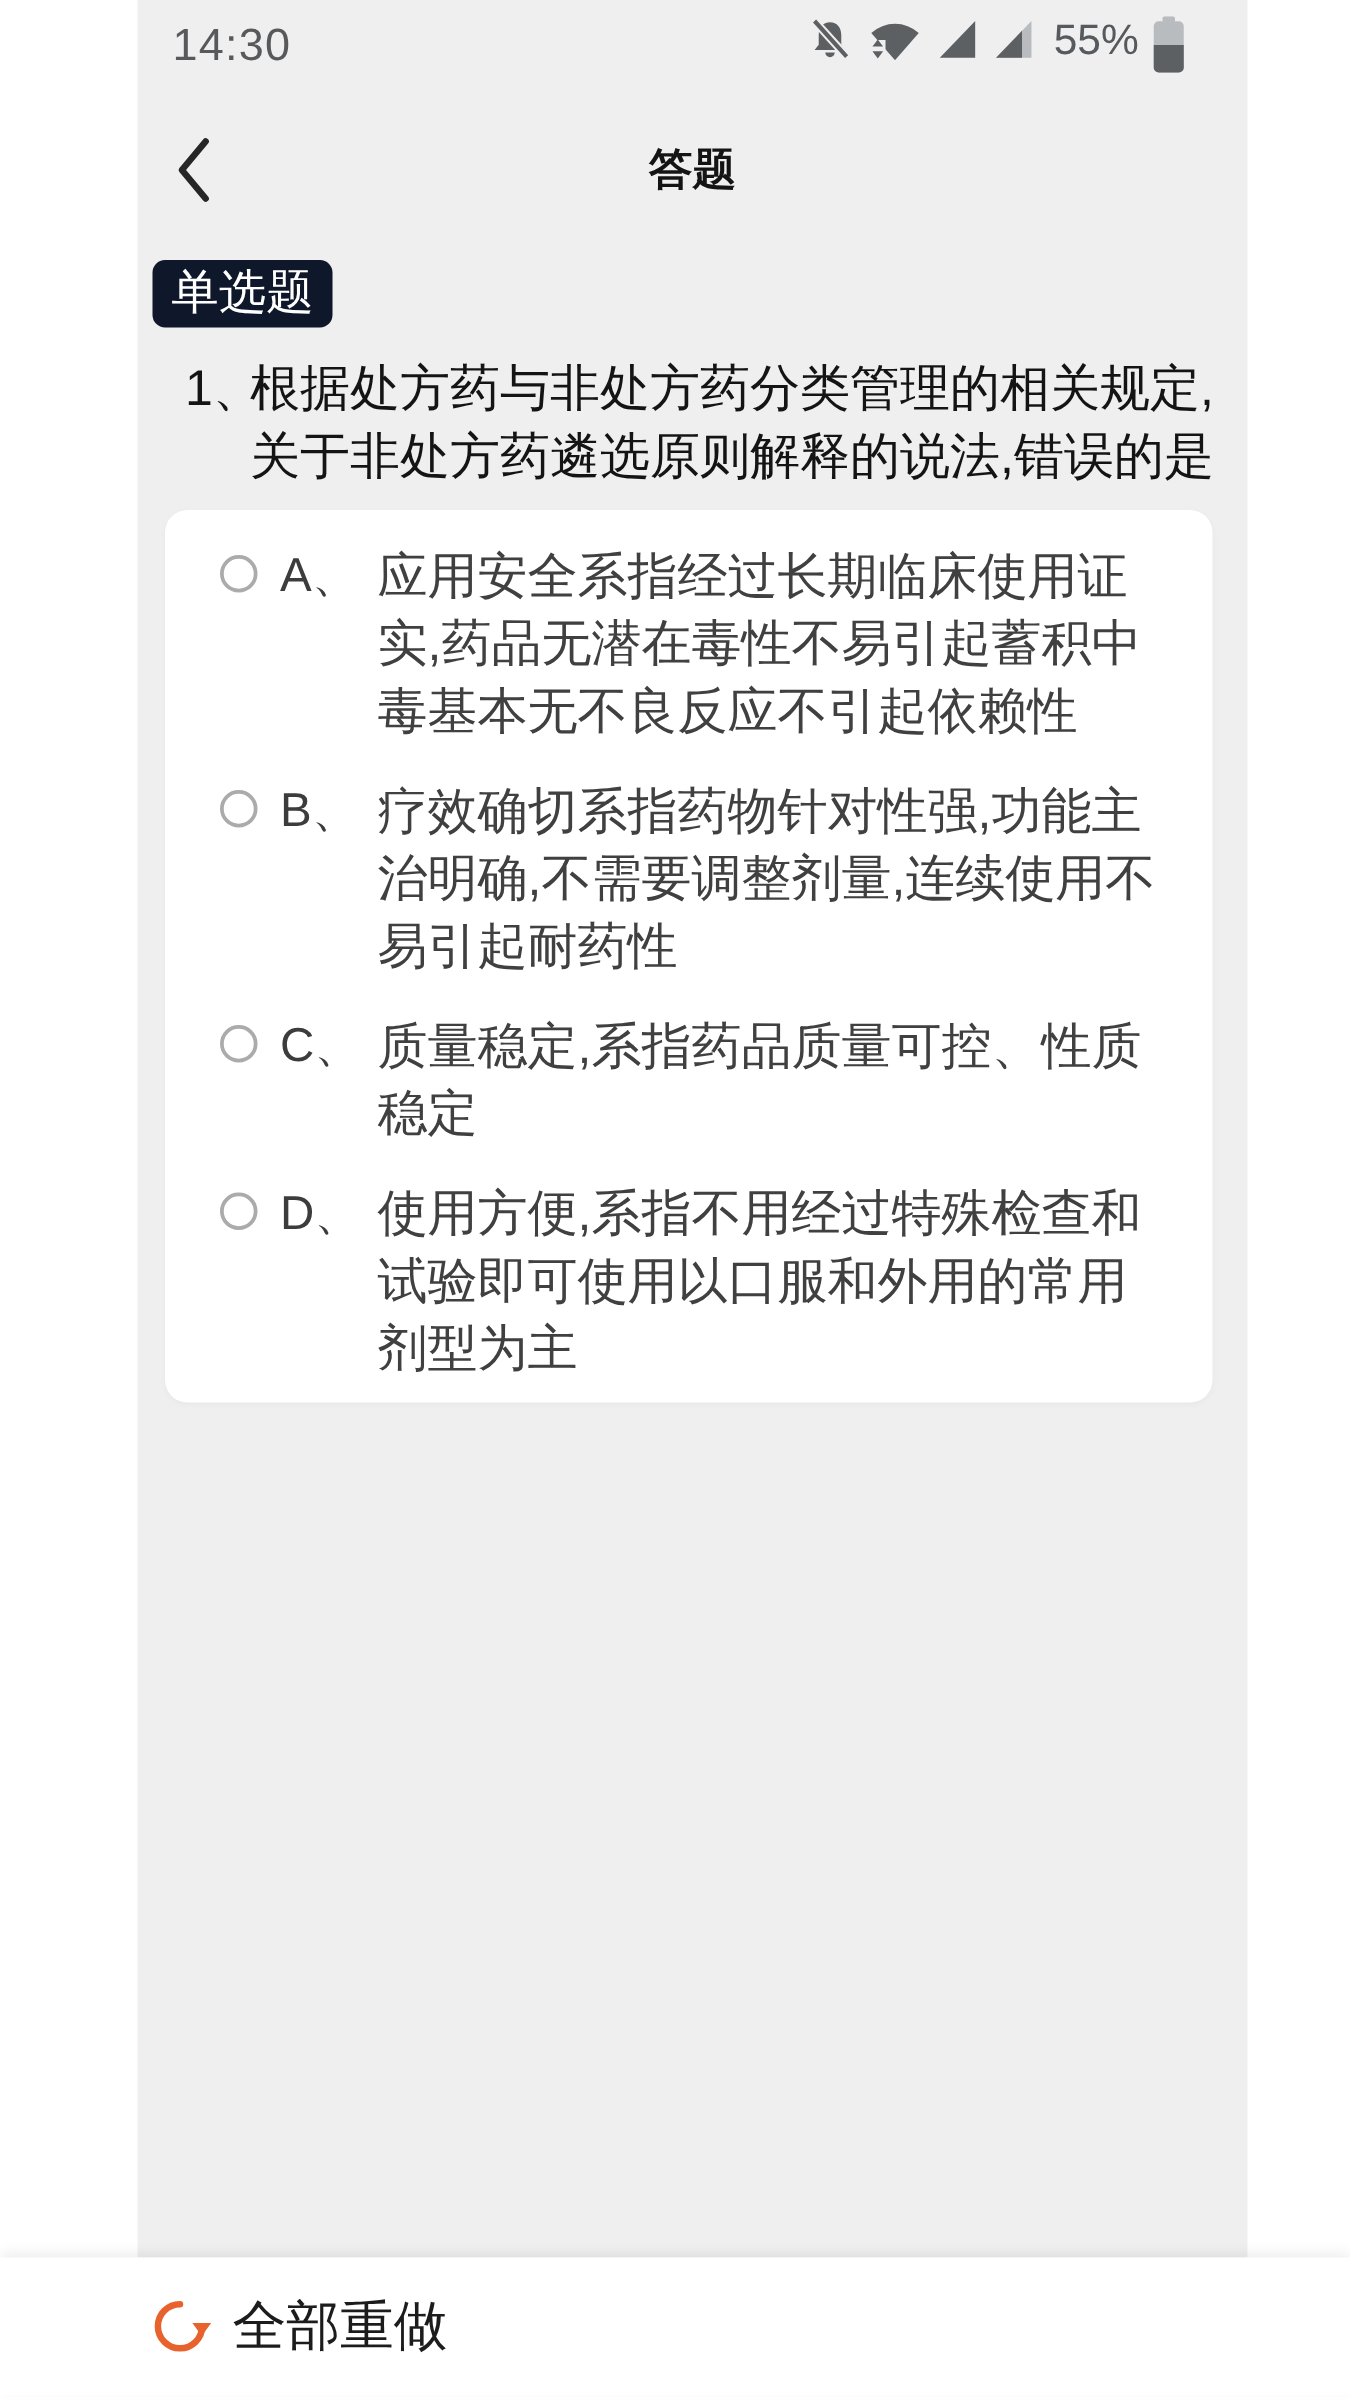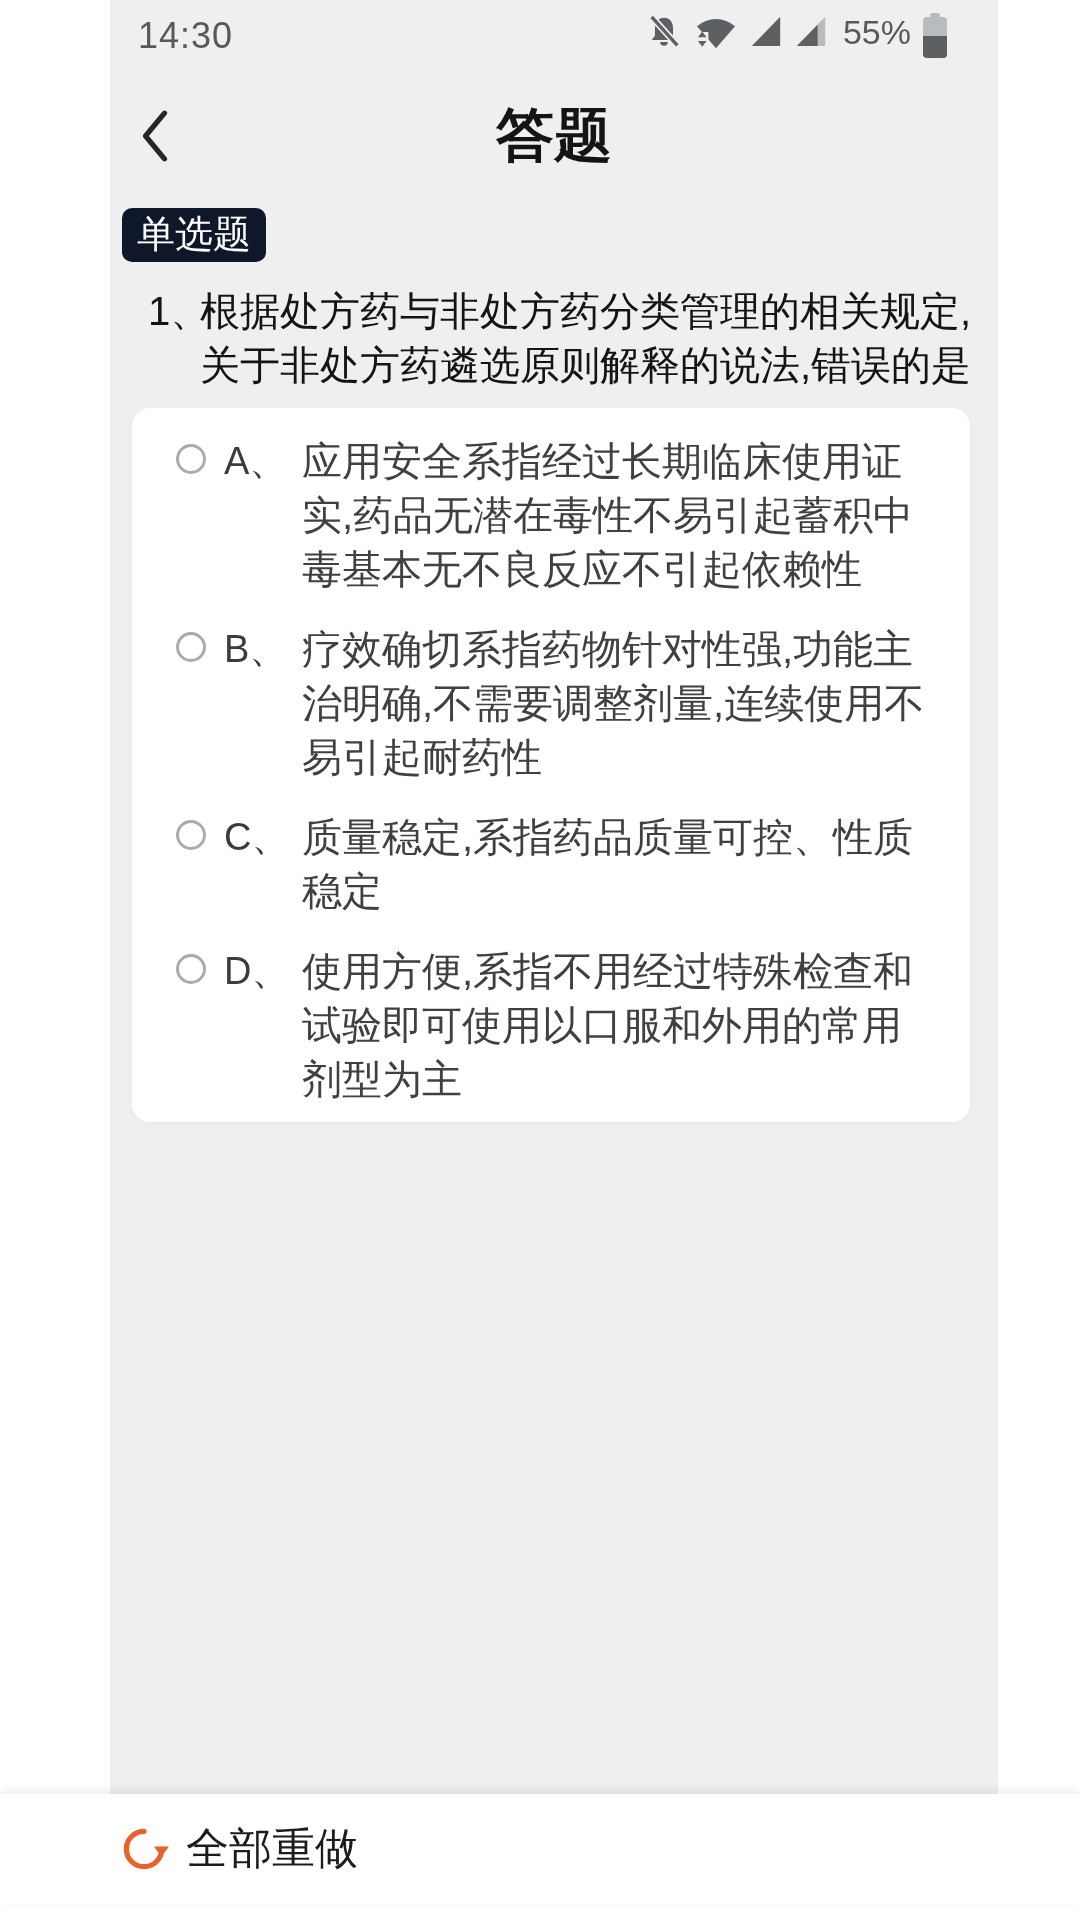--- a/index.html
+++ b/index.html
@@ -53,21 +53,21 @@
     transform: translateY(-50%);
     background: none; border: none;
     padding: 4px;
     cursor: pointer;
   }
   .page-title {
     position: absolute;
     left: 0; right: 0; top: 50%;
     transform: translateY(-50%);
     text-align: center;
-    font-size: 58px;
+    font-size: 35px;
     font-weight: 700;
     color: #141414;
   }
   
   .badge {
     display: inline-block;
     margin: 22px 0 0 12px;
     padding: 7px 15px;
     background: #0f172a;
     border-radius: 10px;
@@ -120,21 +120,21 @@
   .opt-text {
     flex: none;
     width: 630px;
     font-size: 40px;
     line-height: 54px;
     color: #404040;
   }
   
   .footer {
     position: absolute;
-    left: 0; bottom: 16px;
+    left: 0; bottom: 4px;
     width: 1080px; height: 110px;
     background: #ffffff;
     box-shadow: 0 -4px 10px rgba(0,0,0,0.07);
     display: flex;
     align-items: center;
     justify-content: space-between;
     padding: 0 123px 0 118px;
   }
   .footer-group {
     display: flex;

